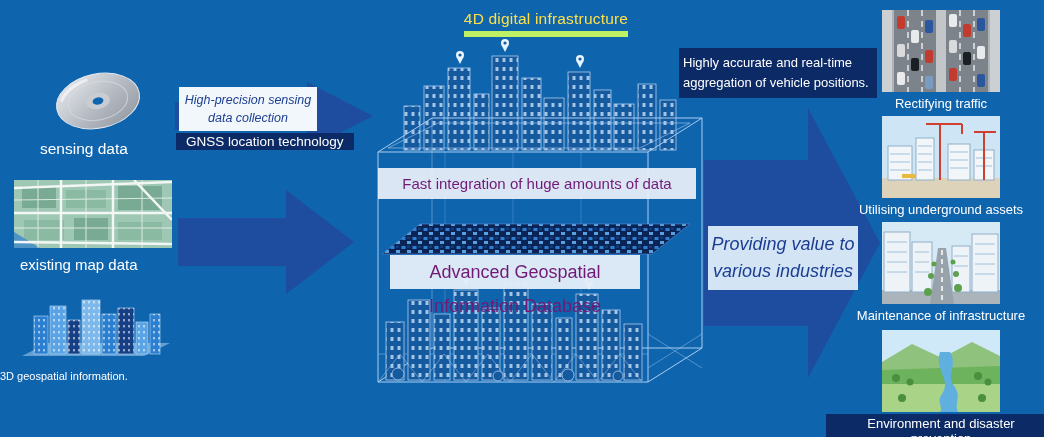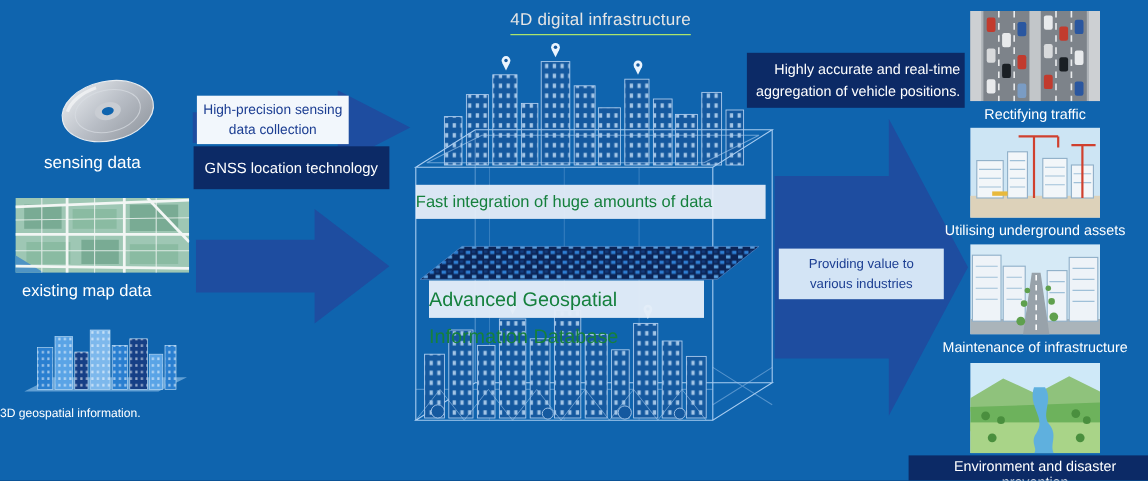--- a/index.html
+++ b/index.html
@@ -5,27 +5,27 @@
   * { margin:0; padding:0; box-sizing:border-box; }
   html,body { background:#0b3f7a; }
   body { font-family:"Liberation Sans", sans-serif; }
   .stage {
     position:relative; width:1044px; height:437px;
     background:#0f64ae; overflow:hidden;
   }
   .abs { position:absolute; }
   .preline { white-space:pre-line; }
   .white-label { color:#ffffff; text-align:left; }
-  .navy-box { background:#0c2a66; color:#ffffff; text-align:right; }
-  .light-box { background:#f2f7fc; color:#1c3e92; text-align:center; }
-  .banner { color:#15803d; }
+  .navy-box { background:#0c2a66; color:#ffffff; text-align:left; }
+  .light-box { background:#f2f7fc; color:#1c3e92; text-align:center;font-style:italic; }
+  .banner { color:#701a75; text-align:center; }
   .title-wrap { text-align:center; }
   .title-wrap span {
-    display:inline-block; color:#e5e5e5; font-size:15.5px;
-    border-bottom:1px solid #bef264; padding-bottom:3px; letter-spacing:.2px;
+    display:inline-block; color:#fde047; font-size:15.5px;
+    border-bottom:6px solid #bef264; padding-bottom:3px; letter-spacing:.2px;
   }
   .caption { color:#ffffff; font-size:13px; text-align:center; margin-top:4px; }
   svg { display:block; }
 </style>
 </head>
 <body>
 
 <div class="stage">
 
   <svg class="abs" style="left:175px;top:82px;width:198px;height:68px" viewBox="0 0 198 68">
@@ -115,21 +115,21 @@
       <rect x="96" y="20" width="16" height="46" fill="url(#cityPix)"></rect>
       <rect x="114" y="34" width="12" height="32" fill="url(#cityPix)"></rect>
       <rect x="128" y="26" width="10" height="40" fill="url(#cityPix)"></rect>
     </g>
   </svg>
   <div class="abs white-label" style="left:0px;top:370px;width:205px;font-size:11px">3D geospatial information.</div>
 
   <div class="abs light-box preline" style="left:179px;top:87px;width:138px;font-size:12.5px;line-height:1.45;padding:4px 2px">High-precision sensing
 data collection</div>
 
-  <div class="abs navy-box" style="left:176px;top:133px;font-size:13.5px;padding:12px 10px">GNSS location technology</div>
+  <div class="abs navy-box" style="left:176px;top:133px;font-size:13.5px;padding:1px 10px">GNSS location technology</div>
 
 
   <svg class="abs" style="left:368px;top:38px;width:340px;height:352px" viewBox="0 0 340 352">
     <defs>
       <pattern id="winPat" width="7" height="9" patternUnits="userSpaceOnUse">
         <rect width="7" height="9" fill="#15599f"></rect>
         <rect x="1.5" y="2" width="3" height="4" fill="#bcd8f2" opacity="0.85"></rect>
       </pattern>
       <pattern id="pixPat" width="11" height="9" patternUnits="userSpaceOnUse">
         <rect width="11" height="9" fill="#0b2456"></rect>
@@ -222,21 +222,21 @@
 
     <path d="M10,344 L32,316 L54,344 L76,316 L98,344 L120,316 L142,344 L164,316 L186,344 L208,316 L230,344 L252,316 L274,344" stroke="#a9cdf1" stroke-width="0.9" fill="none" opacity="0.55"></path>
   </svg>
 
   <div class="abs banner" style="left:378px;top:168px;width:318px;height:31px;line-height:31px;font-size:15px;background:rgba(233,240,250,0.93)">Fast integration of huge amounts of data</div>
   <div class="abs banner" style="left:390px;top:255px;width:250px;height:34px;line-height:34px;font-size:18px;background:rgba(226,236,248,0.97)">Advanced Geospatial Information Database</div>
 
   <div class="abs navy-box preline" style="left:679px;top:48px;width:198px;font-size:13px;line-height:1.55;padding:5px 4px">Highly accurate and real-time
 aggregation of vehicle positions.</div>
 
-  <div class="abs light-box preline" style="left:708px;top:226px;width:150px;font-size:12px;line-height:1.5;padding:5px 2px;background:#d3e4f5">Providing value to
+  <div class="abs light-box preline" style="left:708px;top:226px;width:150px;font-size:18px;line-height:1.5;padding:5px 2px;background:#d3e4f5">Providing value to
 various industries</div>
 
   <div class="abs" style="left:826px;top:414px;width:218px;height:23px;background:#0c2a66"></div>
 
   <div class="abs" style="left:836px;top:10px;width:210px">
     <svg style="margin:0 auto" width="118" height="82" viewBox="0 0 118 82">
       <rect width="118" height="82" fill="#aeb3b8"></rect>
       <rect width="10" height="82" fill="#cdd0d3"></rect>
       <rect x="108" width="10" height="82" fill="#cdd0d3"></rect>
       <rect x="12" width="42" height="82" fill="#7d838a"></rect>

